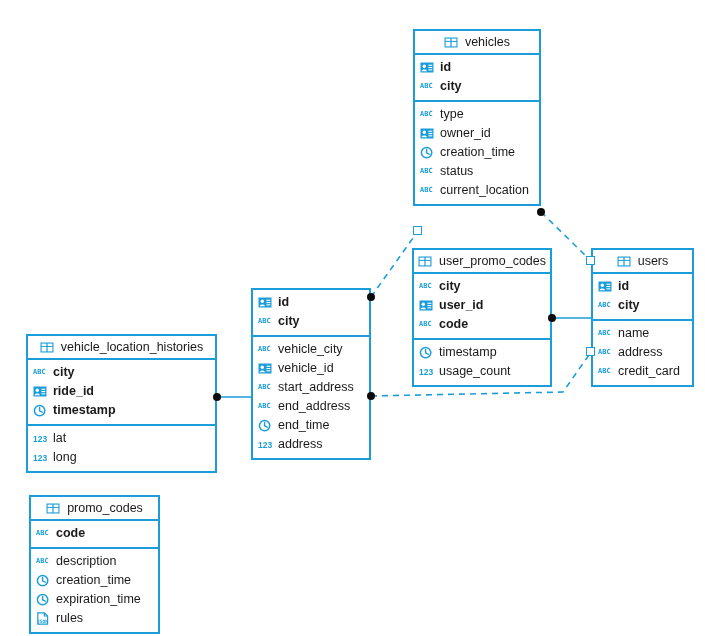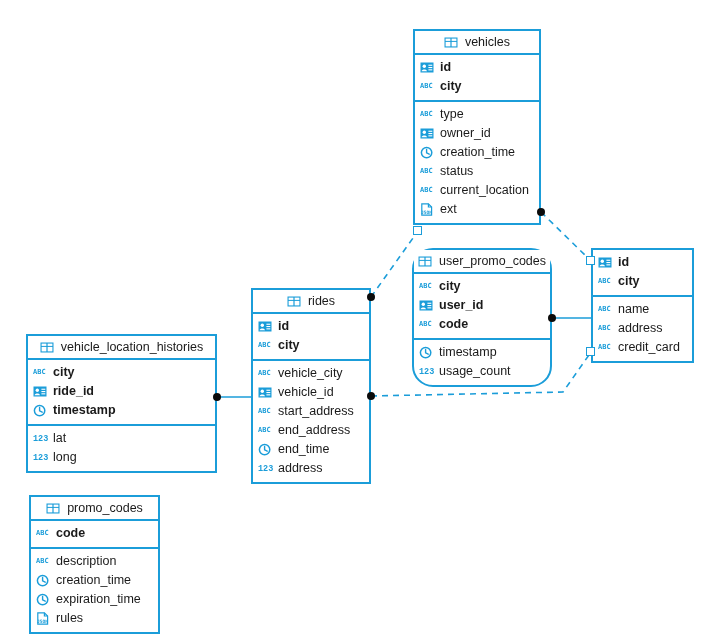--- a/index.html
+++ b/index.html
@@ -97,21 +97,21 @@
     line-height: 13px;
     text-align: left;
     font-family: "DejaVu Sans Mono", monospace;
   }
   .ico-num {
     font-size: 9px;
     font-weight: bold;
     color: #1b9dd9;
     line-height: 14px;
     text-align: left;
-    font-family: Liberation Mono, monospace;
+    font-family: Liberation Sans, sans-serif;
   }
 
   
   .dot {
     position: absolute;
     width: 8px;
     height: 8px;
     border-radius: 50%;
     background: #0b0b0b;
     z-index: 3;
@@ -197,33 +197,23 @@
           <span class="field-name">creation_time</span>
         </div>
         <div class="field">
           <span class="ico ico-abc" style="font-size: 7px;">ABC</span>
           <span class="field-name">status</span>
         </div>
         <div class="field">
           <span class="ico ico-abc" style="font-size: 7px;">ABC</span>
           <span class="field-name">current_location</span>
         </div>
-        <div class="field">
-          <span class="ico">
-            <svg width="14" height="13" viewBox="0 0 14 13">
-              <path d="M1.8 0.8 H8.4 L11.6 4.0 V12.2 H1.8 Z" fill="none" stroke="#1b9dd9" stroke-width="1.2"></path>
-              <path d="M8.4 0.8 V4.0 H11.6" fill="none" stroke="#1b9dd9" stroke-width="1.2"></path>
-              <text x="6.6" y="11.0" text-anchor="middle" font-size="4.6" font-family="&quot;DejaVu Sans Mono&quot;, monospace" font-weight="bold" fill="#1b9dd9">JSON</text>
-            </svg>
-          </span>
-          <span class="field-name">ext</span>
-        </div>
-      </div>
-    </div>
-    <div class="entity" style="left: 412px; top: 248px; width: 140px; border-radius: 21px;">
+      </div>
+    </div>
+    <div class="entity" style="left: 412px; top: 248px; width: 140px;">
       <div class="entity-header">
         <span class="ico">
           <svg width="14" height="13" viewBox="0 0 14 13">
             <rect x="0.5" y="1.5" width="13" height="10" fill="#1b9dd9"></rect>
             <rect x="1.6" y="2.6" width="4.8" height="2.3" fill="#ffffff"></rect>
             <rect x="7.6" y="2.6" width="4.8" height="2.3" fill="#ffffff"></rect>
             <rect x="1.6" y="5.9" width="4.8" height="4.5" fill="#ffffff"></rect>
             <rect x="7.6" y="5.9" width="4.8" height="4.5" fill="#ffffff"></rect>
           </svg>
         </span>
@@ -262,67 +252,67 @@
           </span>
           <span class="field-name">timestamp</span>
         </div>
         <div class="field">
           <span class="ico ico-num" style="font-size: 8.5px;">123</span>
           <span class="field-name">usage_count</span>
         </div>
       </div>
     </div>
     <div class="entity" style="left: 591px; top: 248px; width: 103px;">
-      <div class="section keys">
-        <div class="field key">
-          <span class="ico">
-            <svg width="14" height="13" viewBox="0 0 14 13">
-              <rect x="0.5" y="1.5" width="13" height="10" fill="#1b9dd9"></rect>
-              <circle cx="4.3" cy="5.2" r="1.7" fill="#ffffff"></circle>
-              <path d="M1.6 10.2 C1.9 7.9 6.7 7.9 7.0 10.2 Z" fill="#ffffff"></path>
-              <rect x="8.4" y="3.7" width="3.9" height="1.1" fill="#ffffff"></rect>
-              <rect x="8.4" y="6" width="3.9" height="1.1" fill="#ffffff"></rect>
-              <rect x="8.4" y="8.3" width="3.9" height="1.1" fill="#ffffff"></rect>
-            </svg>
-          </span>
-          <span class="field-name">id</span>
-        </div>
-        <div class="field key">
-          <span class="ico ico-abc" style="font-size: 7px;">ABC</span>
-          <span class="field-name">city</span>
-        </div>
-      </div>
-      <div class="section">
-        <div class="field">
-          <span class="ico ico-abc" style="font-size: 7px;">ABC</span>
-          <span class="field-name">name</span>
-        </div>
-        <div class="field">
-          <span class="ico ico-abc" style="font-size: 7px;">ABC</span>
-          <span class="field-name">address</span>
-        </div>
-        <div class="field">
-          <span class="ico ico-abc" style="font-size: 7px;">ABC</span>
-          <span class="field-name">credit_card</span>
-        </div>
-      </div>
-    </div>
-    <div class="entity" style="left: 251px; top: 288px; width: 120px;">
       <div class="entity-header">
         <span class="ico">
           <svg width="14" height="13" viewBox="0 0 14 13">
             <rect x="0.5" y="1.5" width="13" height="10" fill="#1b9dd9"></rect>
             <rect x="1.6" y="2.6" width="4.8" height="2.3" fill="#ffffff"></rect>
             <rect x="7.6" y="2.6" width="4.8" height="2.3" fill="#ffffff"></rect>
             <rect x="1.6" y="5.9" width="4.8" height="4.5" fill="#ffffff"></rect>
             <rect x="7.6" y="5.9" width="4.8" height="4.5" fill="#ffffff"></rect>
           </svg>
         </span>
-        <span class="entity-title">rides</span>
-      </div>
+        <span class="entity-title">users</span>
+      </div>
+      <div class="section keys">
+        <div class="field key">
+          <span class="ico">
+            <svg width="14" height="13" viewBox="0 0 14 13">
+              <rect x="0.5" y="1.5" width="13" height="10" fill="#1b9dd9"></rect>
+              <circle cx="4.3" cy="5.2" r="1.7" fill="#ffffff"></circle>
+              <path d="M1.6 10.2 C1.9 7.9 6.7 7.9 7.0 10.2 Z" fill="#ffffff"></path>
+              <rect x="8.4" y="3.7" width="3.9" height="1.1" fill="#ffffff"></rect>
+              <rect x="8.4" y="6" width="3.9" height="1.1" fill="#ffffff"></rect>
+              <rect x="8.4" y="8.3" width="3.9" height="1.1" fill="#ffffff"></rect>
+            </svg>
+          </span>
+          <span class="field-name">id</span>
+        </div>
+        <div class="field key">
+          <span class="ico ico-abc" style="font-size: 7px;">ABC</span>
+          <span class="field-name">city</span>
+        </div>
+      </div>
+      <div class="section">
+        <div class="field">
+          <span class="ico ico-abc" style="font-size: 7px;">ABC</span>
+          <span class="field-name">name</span>
+        </div>
+        <div class="field">
+          <span class="ico ico-abc" style="font-size: 7px;">ABC</span>
+          <span class="field-name">address</span>
+        </div>
+        <div class="field">
+          <span class="ico ico-abc" style="font-size: 7px;">ABC</span>
+          <span class="field-name">credit_card</span>
+        </div>
+      </div>
+    </div>
+    <div class="entity" style="left: 251px; top: 288px; width: 120px;">
       <div class="section keys">
         <div class="field key">
           <span class="ico">
             <svg width="14" height="13" viewBox="0 0 14 13">
               <rect x="0.5" y="1.5" width="13" height="10" fill="#1b9dd9"></rect>
               <circle cx="4.3" cy="5.2" r="1.7" fill="#ffffff"></circle>
               <path d="M1.6 10.2 C1.9 7.9 6.7 7.9 7.0 10.2 Z" fill="#ffffff"></path>
               <rect x="8.4" y="3.7" width="3.9" height="1.1" fill="#ffffff"></rect>
               <rect x="8.4" y="6" width="3.9" height="1.1" fill="#ffffff"></rect>
               <rect x="8.4" y="8.3" width="3.9" height="1.1" fill="#ffffff"></rect>

